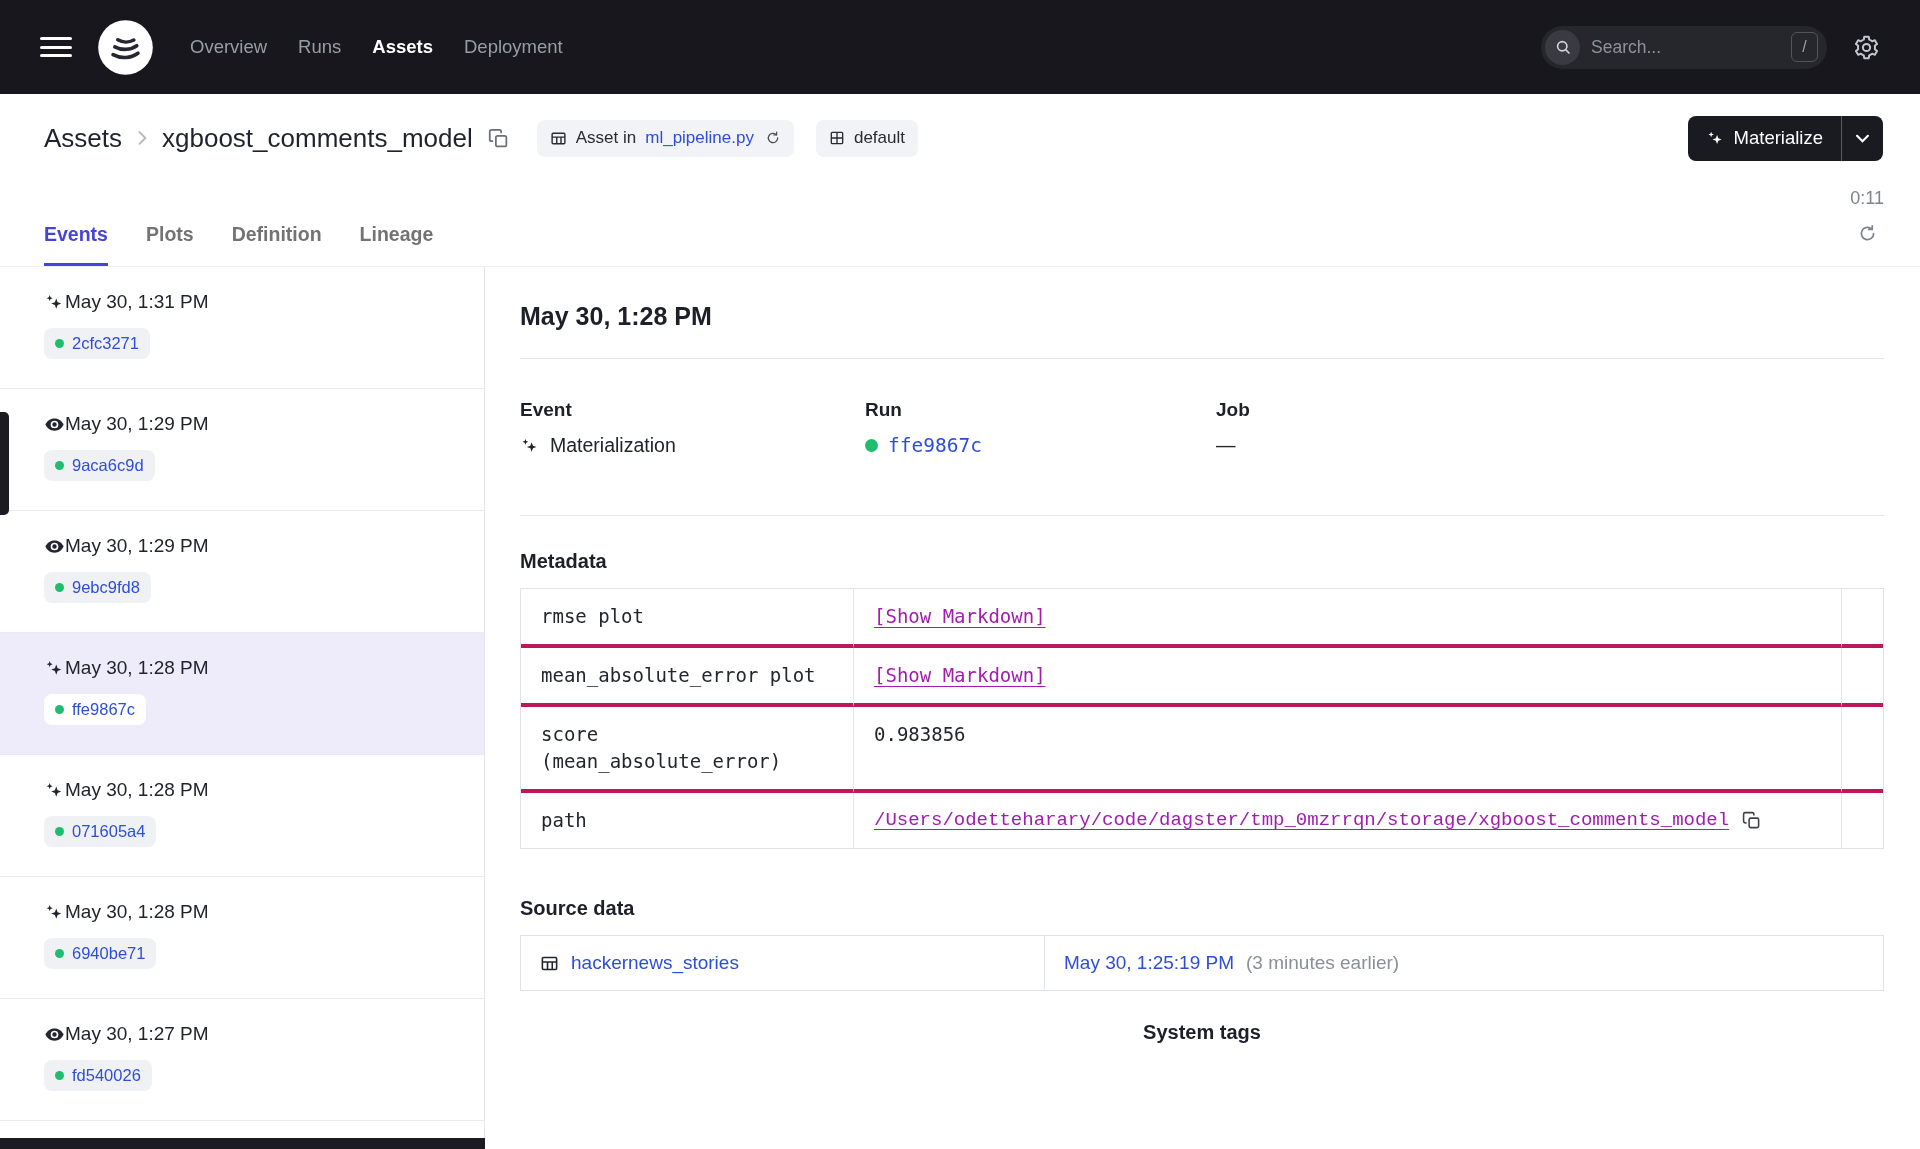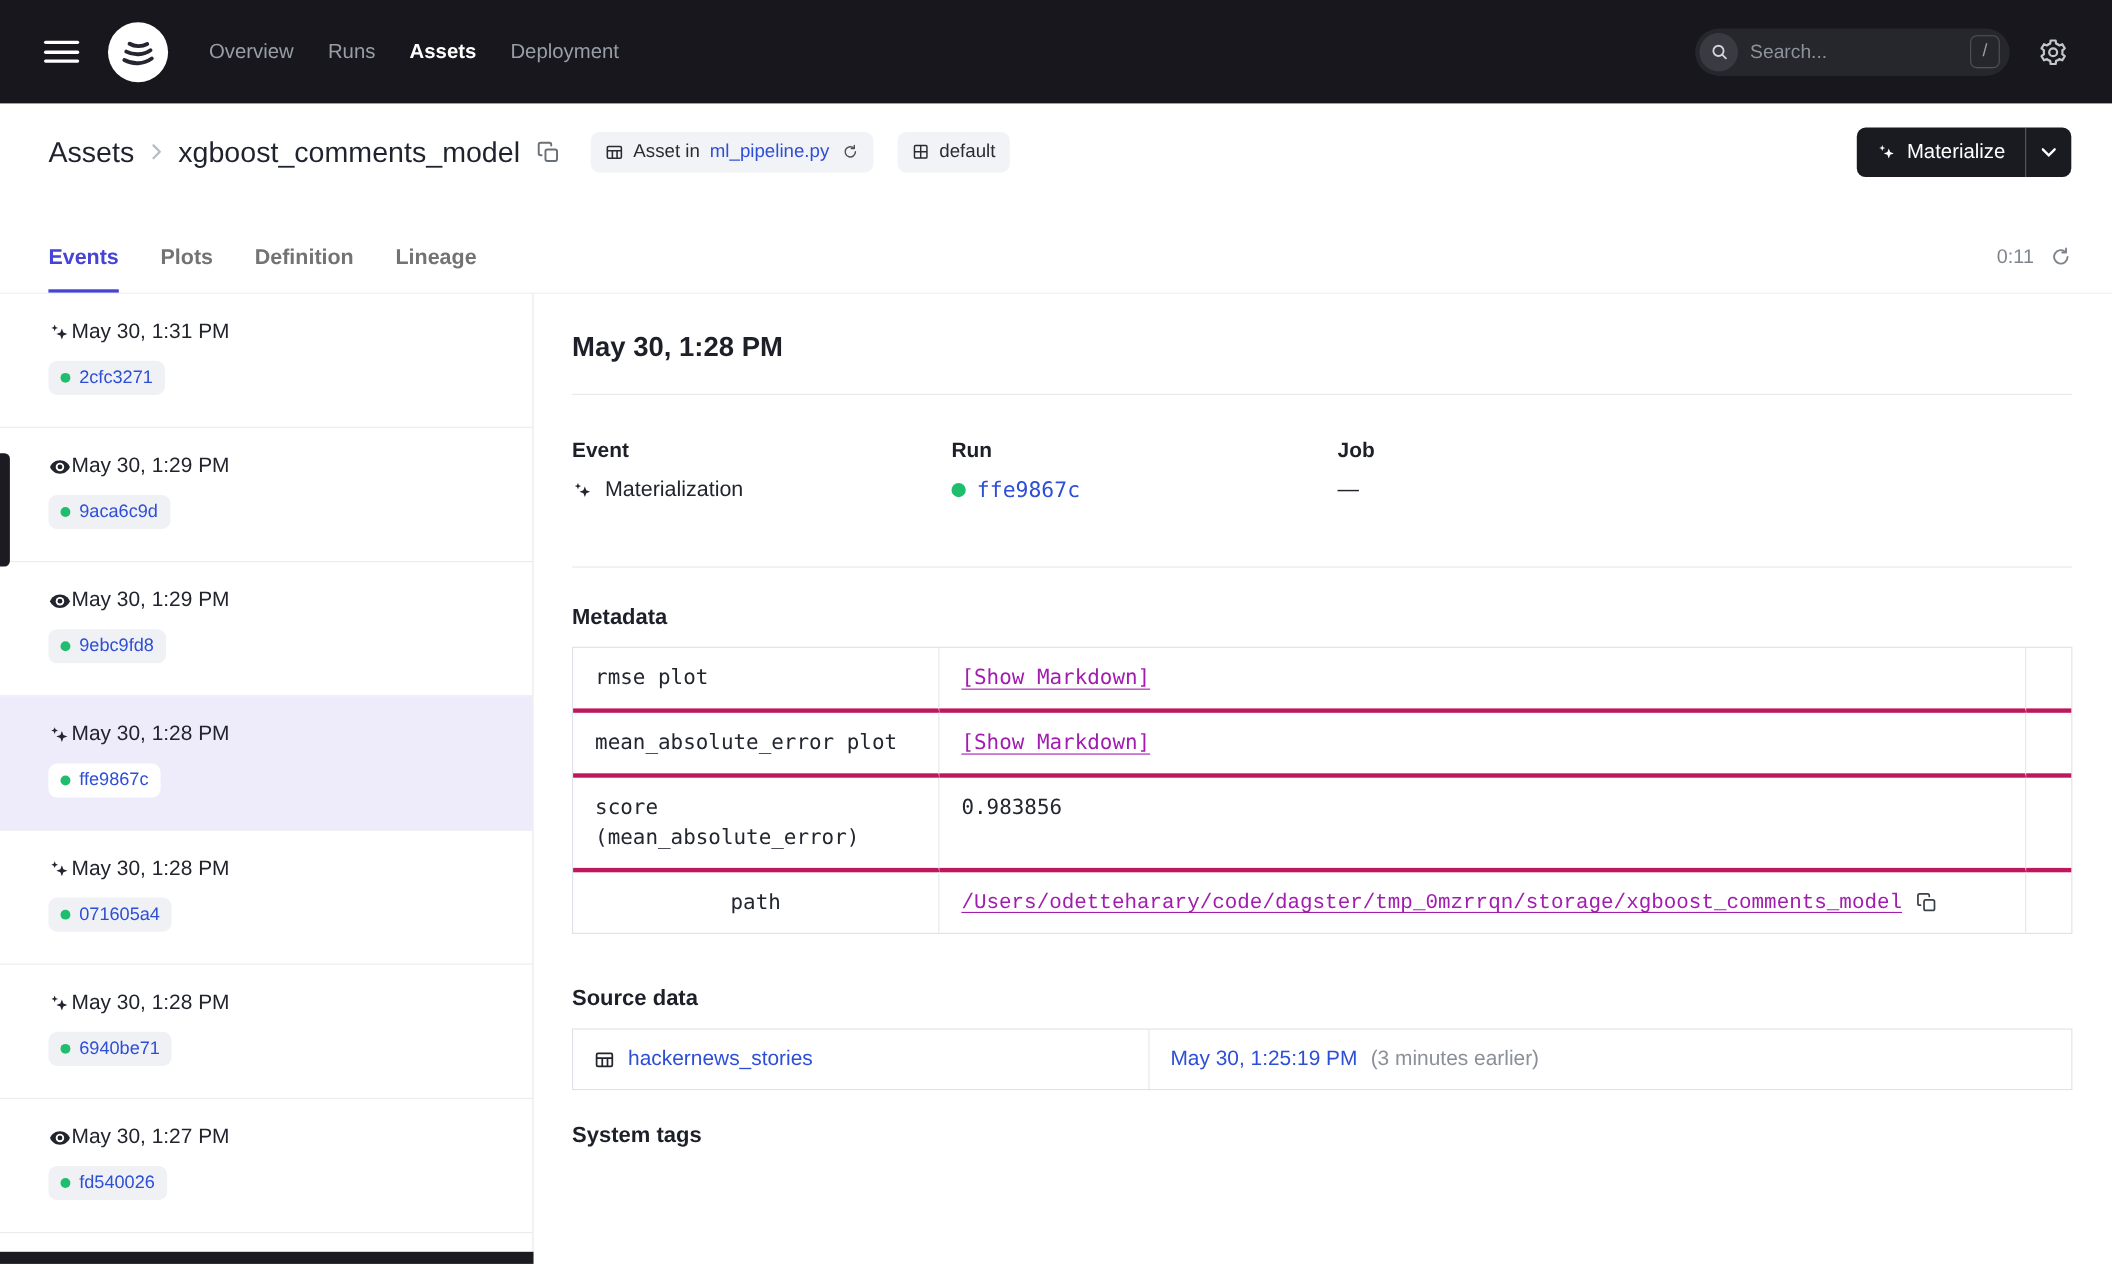--- a/index.html
+++ b/index.html
@@ -43,21 +43,21 @@
   .mat-btn { margin-left:auto; margin-right:17px; height:45px; background:#1a1a21; border-radius:8px;
     display:flex; align-items:stretch; color:#fff; cursor:pointer; overflow:hidden; }
   .mat-main { display:flex; align-items:center; gap:9px; padding:0 18px; font-size:18.5px; font-weight:500; }
   .mat-div { width:1px; background:rgba(255,255,255,.28); }
   .mat-caret { width:41px; display:flex; align-items:center; justify-content:center; }
 
   
   .tabsbar { height:85px; display:flex; align-items:flex-end; padding:0 36px 0 44px; border-bottom:1px solid #eceef1; }
   .tab { font-size:19.5px; font-weight:600; color:#737373; padding-bottom:20px; margin-right:38px; cursor:pointer; }
   .tab.active { color:var(--accent,#4644d4); border-bottom:3px solid var(--accent,#4644d4); padding-bottom:17px; }
-  .tabs-right { margin-left:auto; display:flex; align-items:center; gap:14px; padding-bottom:22px; color:#7e858d; font-size:18px; }
+  .tabs-right { margin-left:auto; display:flex; align-items:center; gap:14px; padding-bottom:22px; color:#7e858d; font-size:18px;flex-direction:column; }
   .tabs-right .refresh { display:flex; cursor:pointer; color:#7e858d; }
 
   
   .content { display:flex; height:882px; }
   .sidebar { width:485px; flex-shrink:0; border-right:1px solid #e4e7ea; position:relative; }
   .sb-item { height:122px; padding:24px 0 0 44px; border-bottom:1px solid #e9ebee; cursor:pointer; }
   .sb-item.selected { background:#eeecfb; }
   .sb-row1 { display:flex; align-items:flex-end; }
   .sb-icon { display:flex; color:#22252d; }
   .sb-date { font-size:19px; color:#21242c; }
@@ -73,29 +73,29 @@
   .d-title { font-size:25px; font-weight:700; color:#1d2029; line-height:30px; }
   .divider { height:1px; background:#e6e8eb; margin-top:27px; }
   .erj { display:flex; margin-top:40px; }
   .erj-col.c1 { width:345px; } .erj-col.c2 { width:351px; }
   .erj-label { font-size:19px; font-weight:700; color:#1d2029; }
   .erj-value { margin-top:13px; display:flex; align-items:center; gap:10px; font-size:19.5px; color:#21242c; }
   .bigdot { width:13px; height:13px; border-radius:50%; background:var(--success,#1fbe6e); }
   .link { color:var(--link,#2d4ed6); cursor:pointer; }
   .divider2 { height:1px; background:#e6e8eb; margin-top:58px; }
   .sec-head { font-size:20px; font-weight:700; color:#1d2029; }
-  .mt34 { margin-top:34px; } .mt36 { margin-top:48px; } .mt30 { margin-top:30px; }
+  .mt34 { margin-top:34px; } .mt36 { margin-top:48px; } .mt30 { margin-top:30px;text-align:center; }
 
   .gtable { border:1px solid #dfe2e7; display:grid; margin-top:15px; }
   .meta { grid-template-columns:333px 1fr 41px; }
   .cell { font-size:19px; line-height:27px; padding:14px 20px; border-bottom:4px solid #be185d; color:#23262e; }
   .cell.key { border-right:1px solid #e3e6ea; white-space:pre-line; }
   .cell.val { border-right:1px solid #e3e6ea; }
   .cell.end { padding:0; }
-  .lastrow .cell { border-bottom:none;text-align:center; }
+  .lastrow .cell { border-bottom:none; }
   .dark-link { color:#a21caf; text-decoration:underline; text-underline-offset:4px; cursor:pointer; }
   .pathwrap { display:flex; align-items:center; gap:13px;font-family:Liberation Mono, monospace; }
   .pathwrap .copy-ic { color:#3c424a; }
 
   .src { grid-template-columns:524px 1fr; }
   .src .scell { display:flex; align-items:center; gap:12px; height:54px; padding:0 19px; font-size:19px; }
   .src .scell.l { border-right:1px solid #e3e6ea; }
   .note { color:#8a9097; }
 
   .tags { grid-template-columns:460px 1fr; }

